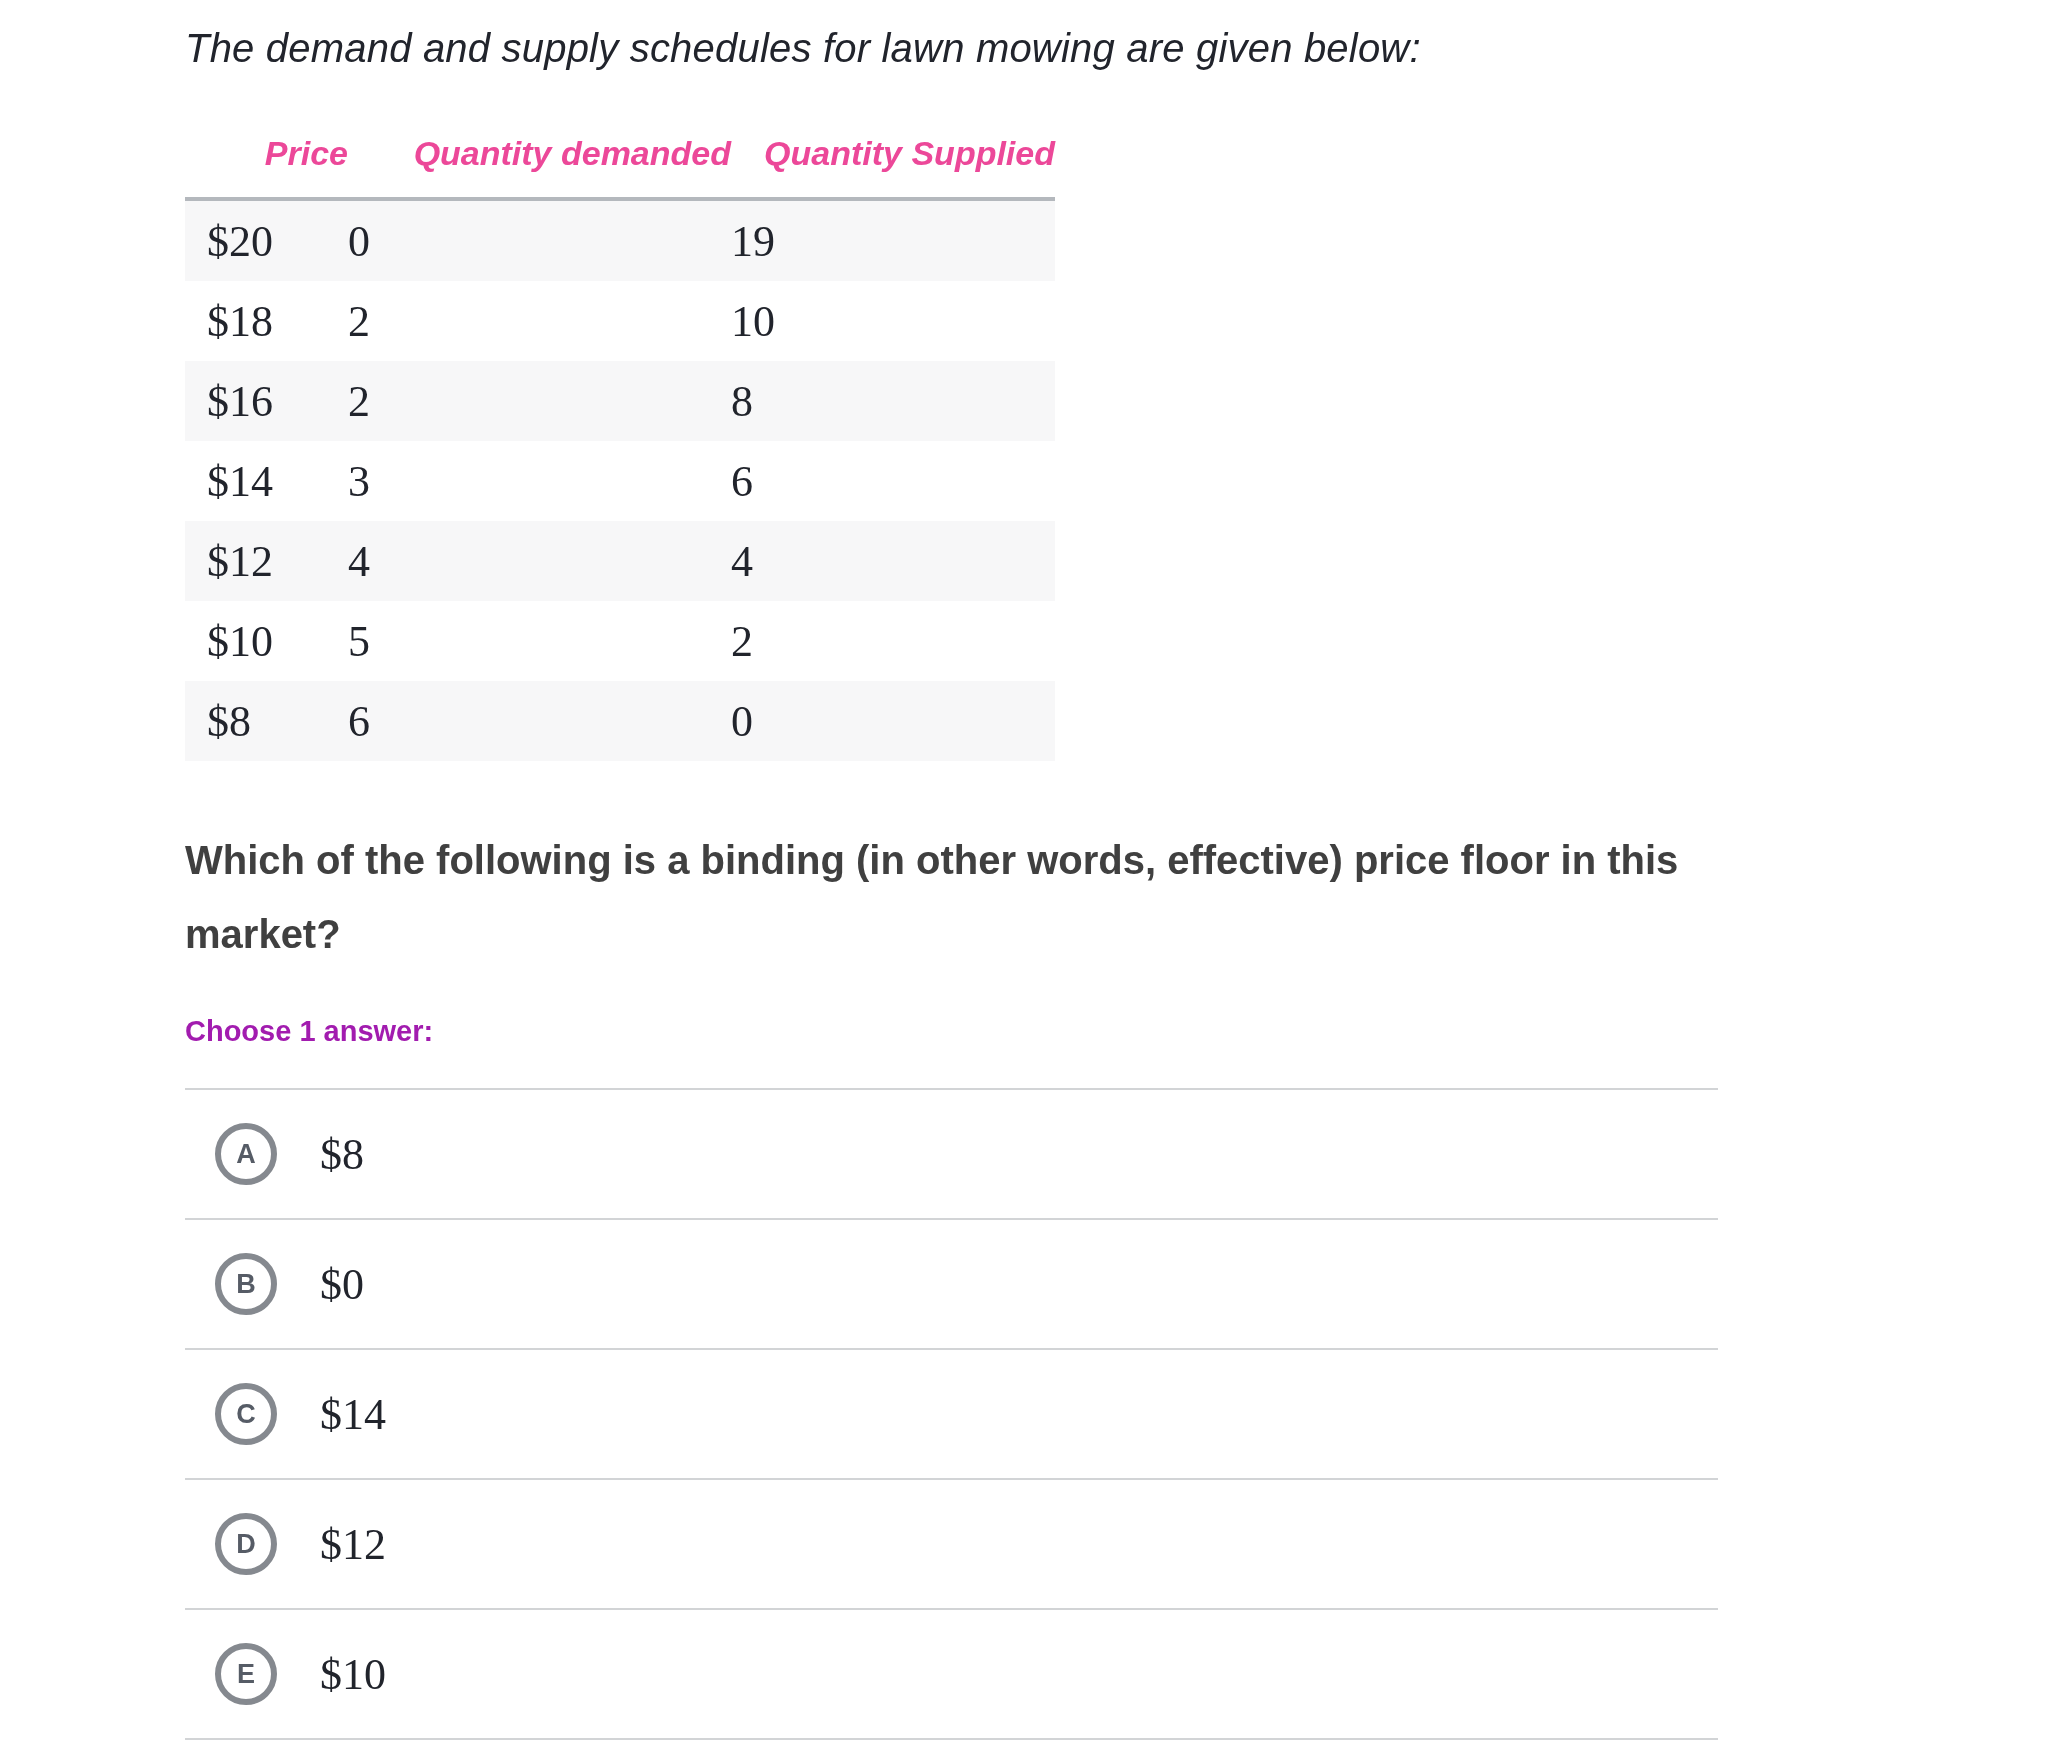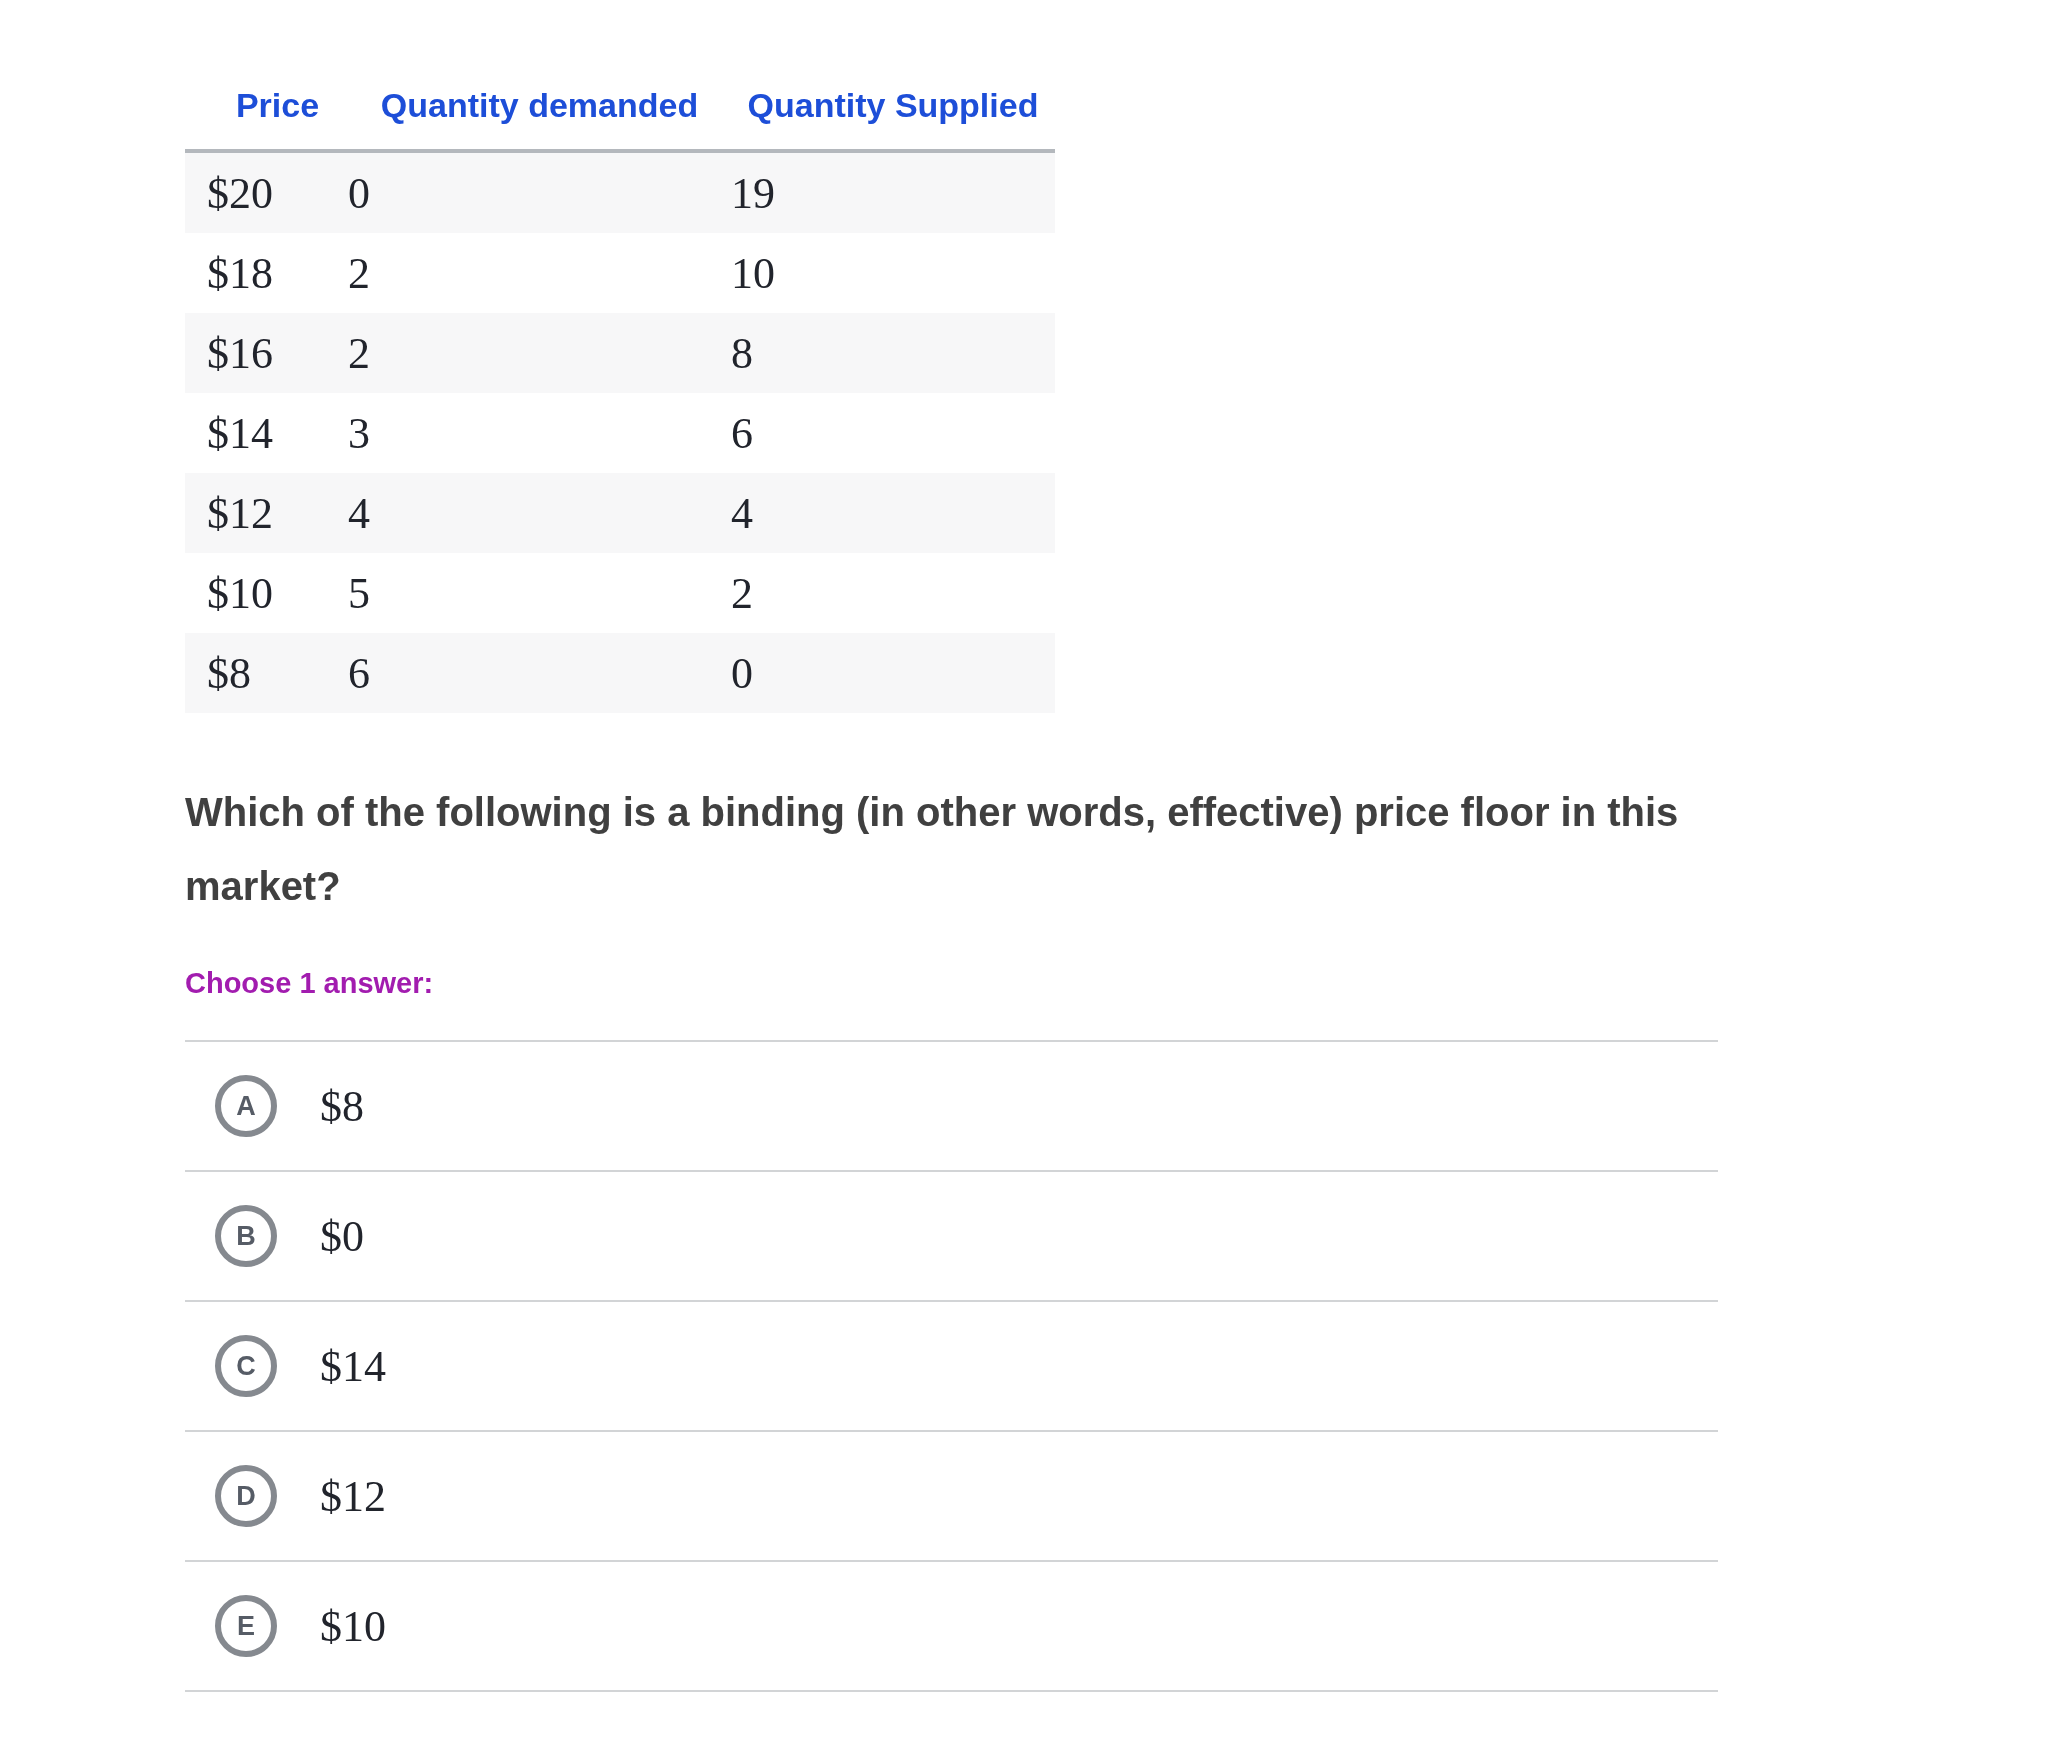--- a/index.html
+++ b/index.html
@@ -28,24 +28,25 @@
   
   table.schedule {
     border-collapse: collapse;
     table-layout: fixed;
     margin-top: 44px;
     width: 870px;
   }
   table.schedule th {
     font-size: 34px;
     font-weight: 700;
-    text-align: center;
-    color: #1d4ed8;
+    text-align: right;
+    color: #ec4899;
     padding: 18px 0 24px 0;
     border-bottom: 4px solid #b4b8bd;
+    font-style: italic;
   }
   table.schedule th:first-child { padding-left: 22px; }
   table.schedule td {
     font-family: "Liberation Serif", "DejaVu Serif", serif;
     font-size: 44px;
     font-weight: 400;
     color: #21242c;
     height: 80px;
     padding: 0;
     vertical-align: middle;
@@ -104,20 +105,21 @@
     font-size: 44px;
     color: #21242c;
     margin-left: 43px;
   }
 </style>
 </head>
 <body>
 
 <div class="content">
 
+  <div class="prompt-title">The demand and supply schedules for lawn mowing are given below:</div>
 
   <table class="schedule">
     <colgroup>
       <col style="width:163px">
       <col style="width:383px">
       <col style="width:324px">
     </colgroup>
     <thead>
       <tr>
         <th>Price</th>

